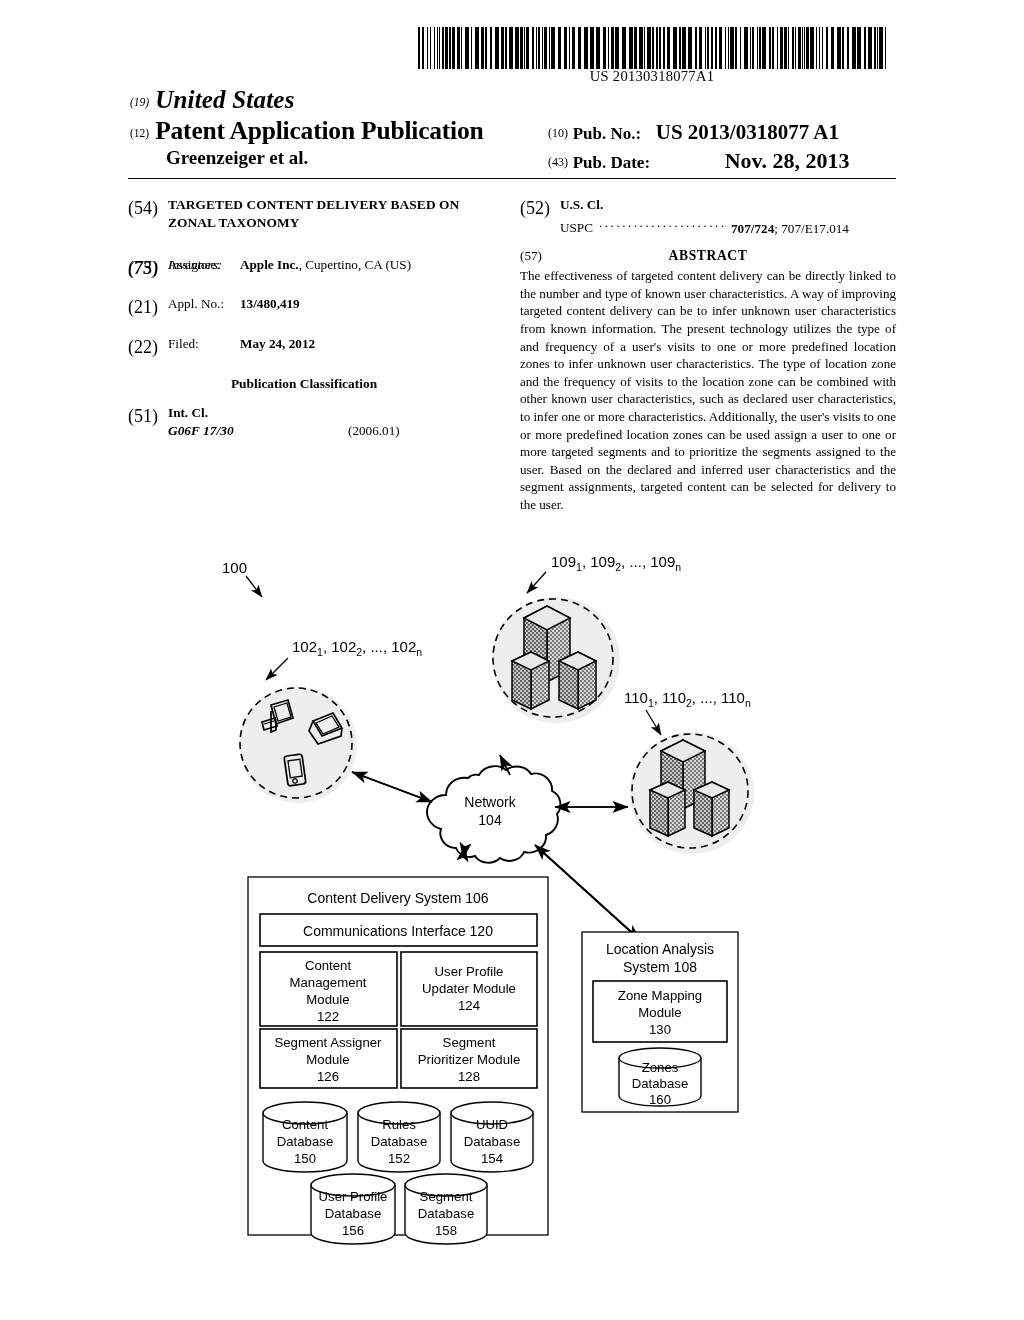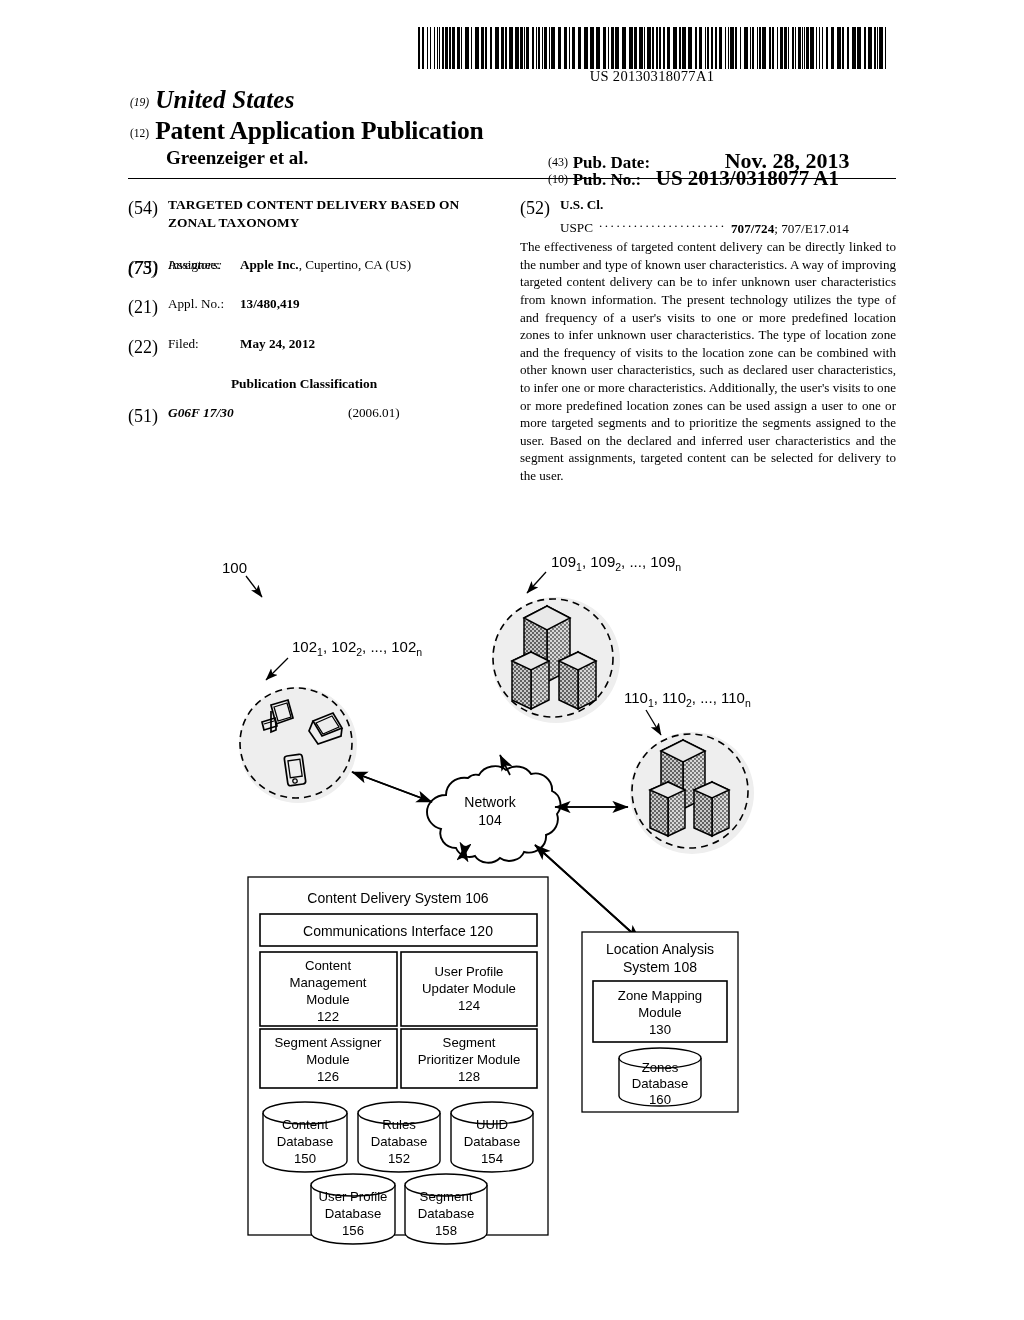--- a/index.html
+++ b/index.html
@@ -69,21 +69,20 @@
     left: 166px; top: 147px;
     font-size: 19px;
     font-weight: bold;
   }
   #pubno-row {
     position: absolute;
     left: 548px; top: 120px;
     font-size: 18.5px;
     font-weight: bold;
     white-space: nowrap;
-    margin-top: 46px;
   }
   #pubno-row .paren {
     font-size: 12px; font-weight: normal; vertical-align: 2px;
   }
   #pubno-row .lbl { font-size: 17px; }
   #pubno-row .val { font-size: 21px; margin-left: 10px; }
   #pubdate-row {
     position: absolute;
     left: 548px; top: 148px;
     font-size: 18.5px;
@@ -392,35 +391,40 @@
   <div class="fld" style="margin-bottom:0;">
     <span class="code">(22)</span>
     <span class="lbl">Filed:</span>
     <div class="body indent b">May 24, 2012</div>
   </div>
 
   <div id="pubclass">Publication Classification</div>
 
   <div class="fld" style="margin-bottom:0;">
     <span class="code">(51)</span>
+    <div class="body b">Int. Cl.</div>
     <div id="intcl-line2">
       <span class="cls">G06F 17/30</span>
       <span class="yr">(2006.01)</span>
     </div>
   </div>
 </div>
 
 <div class="col" id="col-right">
 
   <div class="fld" style="margin-bottom:0;">
     <span class="code">(52)</span>
     <div class="body b">U.S. Cl.</div>
     <div id="uspc-line"><span class="uspc-lbl">USPC</span><span class="dots">....................................</span><span class="b">707/724</span><span>; 707/E17.014</span></div>
   </div>
 
+  <div id="abstract-head">
+    <span class="code">(57)</span>
+    <span class="word">ABSTRACT</span>
+  </div>
 
   <div id="abstract-body">The effectiveness of targeted content delivery can be directly linked to the number and type of known user characteristics. A way of improving targeted content delivery can be to infer unknown user characteristics from known information. The present technology utilizes the type of and frequency of a user's visits to one or more predefined location zones to infer unknown user characteristics. The type of location zone and the frequency of visits to the location zone can be combined with other known user characteristics, such as declared user characteristics, to infer one or more characteristics. Additionally, the user's visits to one or more predefined location zones can be used assign a user to one or more targeted segments and to prioritize the segments assigned to the user. Based on the declared and inferred user characteristics and the segment assignments, targeted content can be selected for delivery to the user.</div>
 </div>
 
 <div id="figure">
 <svg id="fig-svg" viewBox="0 0 1024 740" xmlns="http://www.w3.org/2000/svg">
   <defs>
     <pattern id="hatch" width="4" height="4" patternUnits="userSpaceOnUse">
       <rect width="4" height="4" fill="#d8d8d8"></rect>
       <circle cx="1" cy="1" r="0.9" fill="#4a4a4a"></circle>

